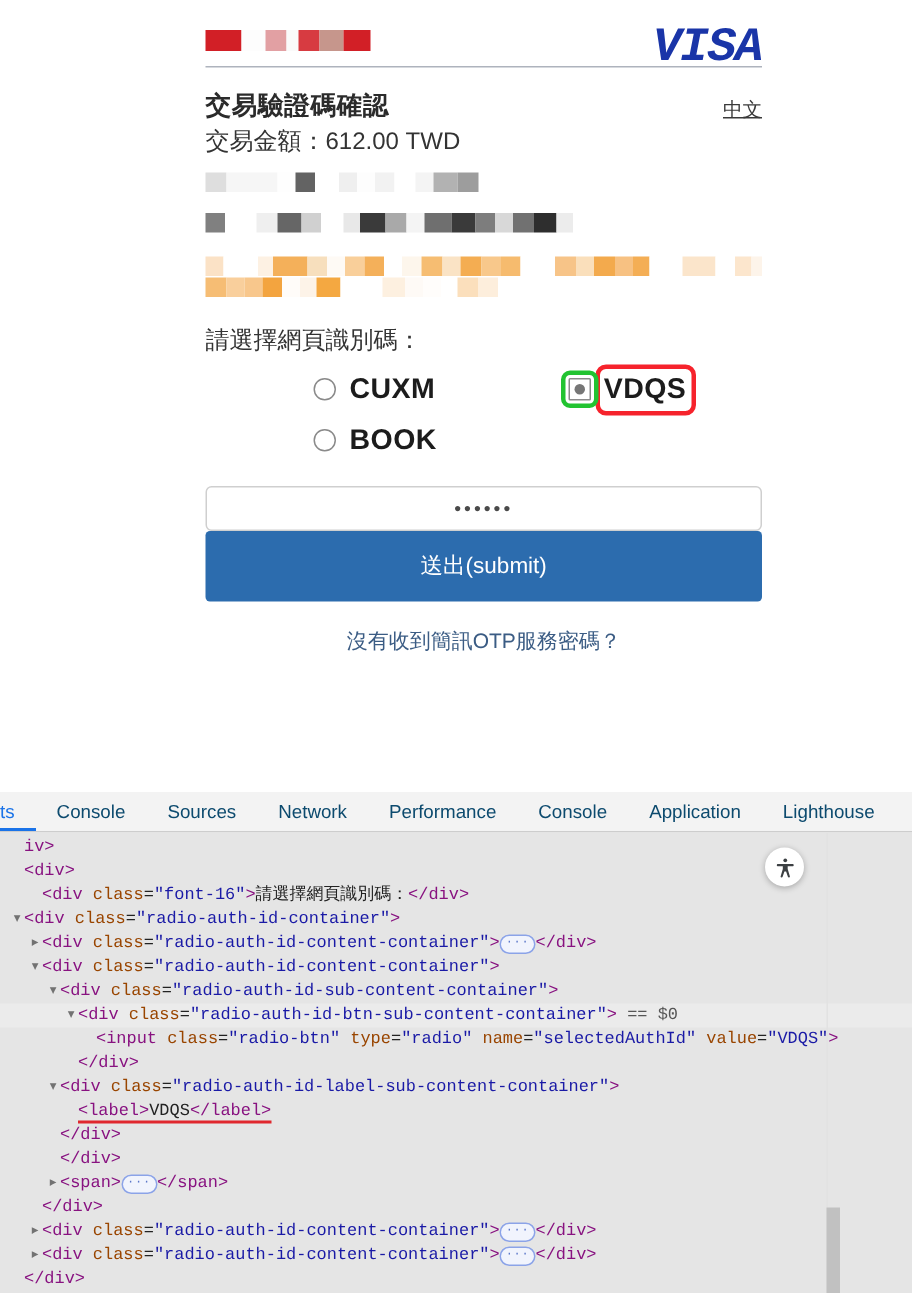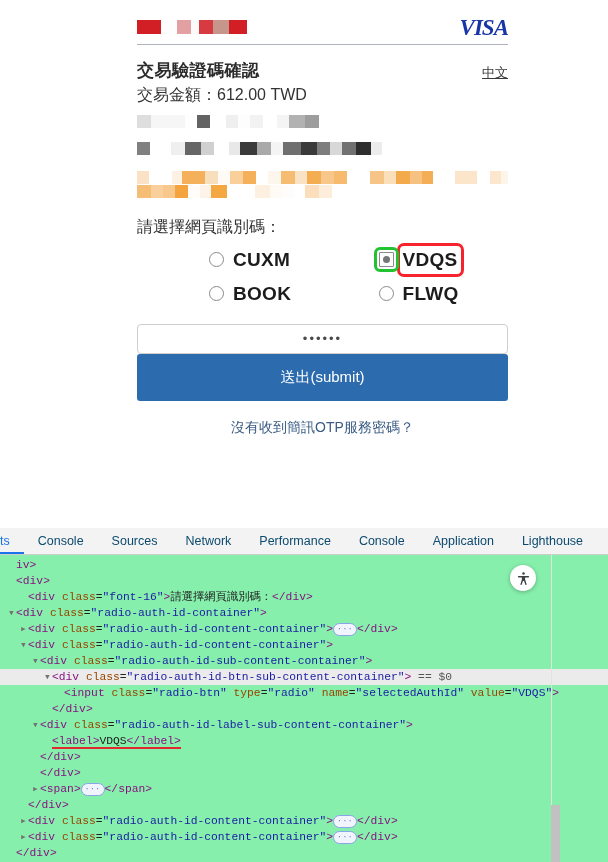--- a/index.html
+++ b/index.html
@@ -13,23 +13,23 @@
 
   
   #page-area { position:absolute; left:0; top:0; width:608px; height:528px; background:#fff; overflow:hidden; }
   .form-wrap { position:absolute; left:137px; top:0; width:371px; }
 
   .brand-row { position:relative; height:44px; }
   .redact-logo { position:absolute; left:0; top:20px; display:flex; height:14px; }
   .redact-logo i { display:block; height:14px; }
   .visa-logo {
     position:absolute; right:0; top:16px;
-    font-family:Liberation Serif, serif;
+    font-family:Liberation Mono, monospace;
     font-weight:bold; font-style:italic;
-    font-size:23px; letter-spacing:-1px;
+    font-size:32px; letter-spacing:-1px;
     color:#1a35a8; line-height:1;
   }
   .hr-top { border-bottom:1px solid #aeb3bd; margin:0 0 0 0; }
 
   .title-row { display:flex; align-items:flex-end; justify-content:space-between; padding-top:14px; }
   .title-main { font-size:17px; font-weight:bold; color:#2b2b2b; letter-spacing:.5px; }
   .lang-link { font-size:13px; color:#3a3a3a; text-decoration:underline; cursor:pointer; }
 
   .info-line { font-size:16px; color:#333; margin-top:10px; line-height:1.35; }
   .info-line.tight { margin-top:2px; }
@@ -86,21 +86,21 @@
     height:27px; background:#f3f3f3; border-bottom:1px solid #cdcdcd;
     display:flex; align-items:stretch; overflow:hidden;
   }
   .dt-tab {
     display:flex; align-items:center; padding:0 14px;
     font-size:12.5px; color:#0c4a6e; cursor:pointer; white-space:nowrap;
   }
   .dt-tab.active { color:#1a73e8; box-shadow:inset 0 -2px 0 #1a73e8; font-weight:normal; }
   .dt-tab.clipped { padding-left:0; }
 
-  .dt-body { position:relative; height:307px; background:#86efac; overflow:hidden; }
+  .dt-body { position:relative; height:307px; background:#e5e5e5; overflow:hidden; }
   .dom-tree {
     font-family:"Liberation Mono", monospace;
     font-size:11.3px; line-height:16px;
     padding:2px 0 0 0; white-space:pre;
   }
   .dom-line { height:16px; padding-left:2px; position:relative; }
   .dom-line.sel { background:#ebebeb; }
   .tw { color:#881280; }        
   .an { color:#994500; }        
   .av { color:#1a1aa6; }
@@ -243,24 +243,20 @@
         <span class="radio-text">CUXM</span>
       </div>
       <div class="radio-cell col-right">
         <span class="radio-dot checked ann-green"></span>
         <span class="radio-text ann-red">VDQS</span>
       </div>
       <div class="radio-cell col-left">
         <span class="radio-dot"></span>
         <span class="radio-text">BOOK</span>
       </div>
-      <div class="radio-cell col-right">
-        <span class="radio-dot"></span>
-        <span class="radio-text">FLWQ</span>
-      </div>
     </div>
 
     <div class="otp-input">
       <span class="otp-dots">••••••</span>
     </div>
 
     <div class="btn btn-submit">送出(submit)</div>
 
     <div class="helper-text">沒有收到簡訊OTP服務密碼？</div>
 

